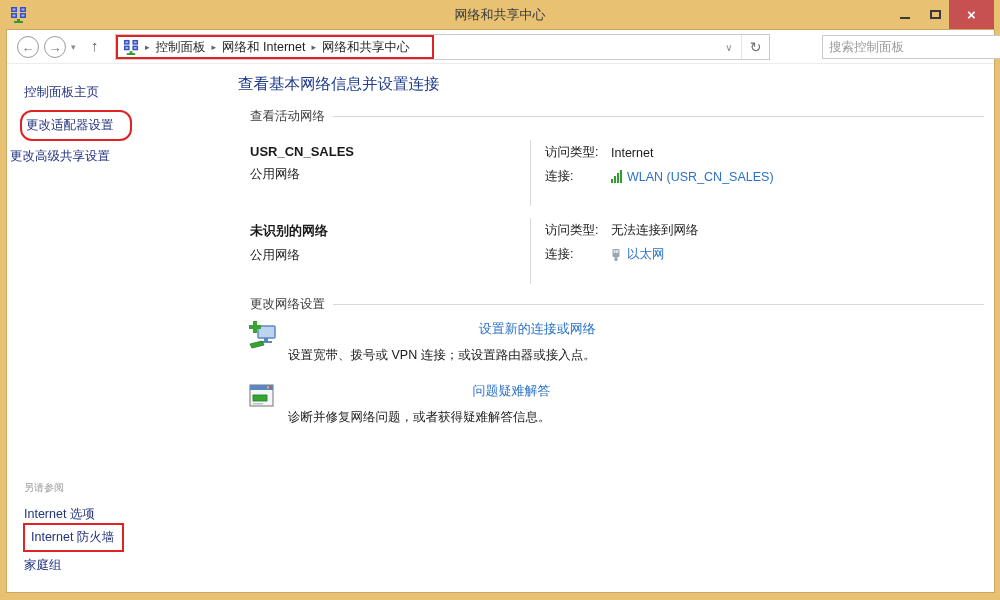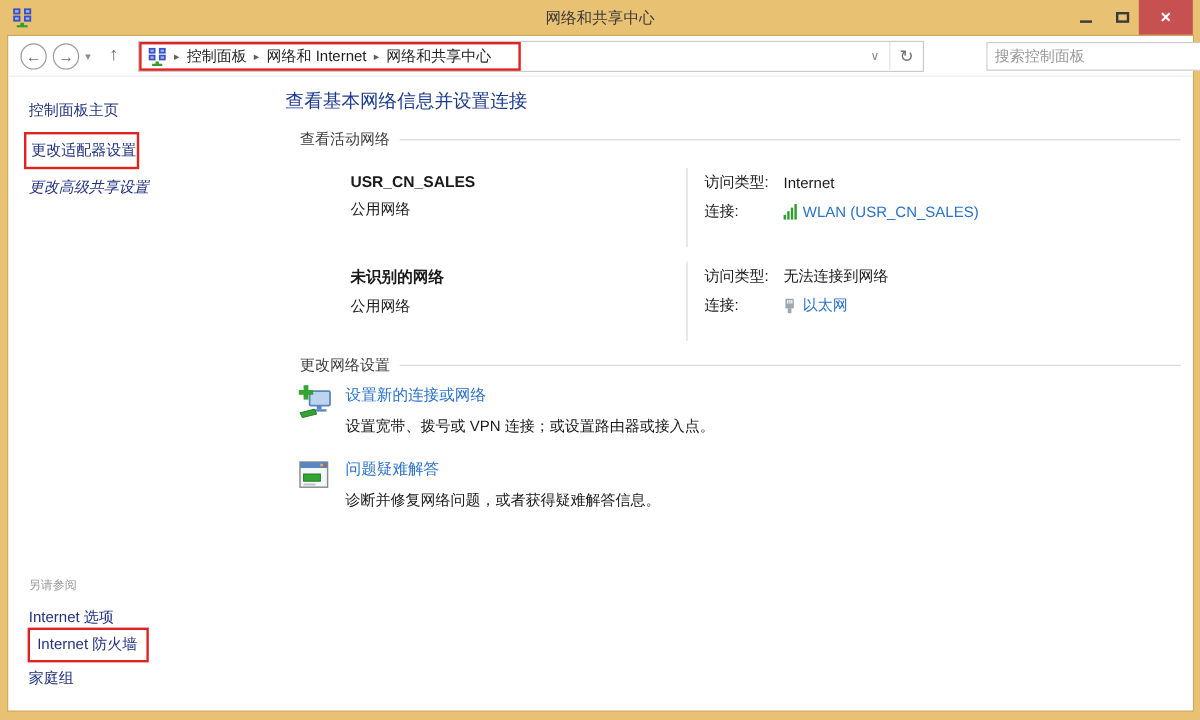--- a/index.html
+++ b/index.html
@@ -51,34 +51,34 @@
   .side-item { position:absolute; font-size:12.5px; color:#21327f; white-space:nowrap; cursor:pointer; }
   .annot { border:2px solid #e02222; }
   .side-see-also { position:absolute; font-size:10px; color:#9b9b9b; }
 
   .main { position:absolute; left:223px; top:0; right:0; height:100%; }
   .page-heading { position:absolute; left:8px; top:10px; font-size:15.5px; color:#1e3c8c; }
   .sect-row { position:absolute; left:20px; right:10px; display:flex; align-items:center; }
   .sect-label { font-size:12.5px; color:#3c3c3c; white-space:nowrap; }
   .sect-line { flex:1; border-top:1px solid #d8d8d8; margin-left:8px; }
 
-  .net-row { position:absolute; left:20px; right:24px; display:flex;margin-left:42px; }
+  .net-row { position:absolute; left:20px; right:24px; display:flex; }
   .net-left { width:280px; padding-top:4px; }
   .net-name { font-size:13px; font-weight:bold; color:#1a1a1a; margin-bottom:7px; }
   .net-cat { font-size:12.5px; color:#1a1a1a; }
   .net-right { flex:1; border-left:1px solid #d9d9d9; padding:4px 0 14px 14px; }
   .net-line { display:flex; align-items:center; margin-bottom:7px; }
   .net-label { width:66px; font-size:12.5px; color:#1a1a1a; }
   .net-value { font-size:12.5px; color:#1a1a1a; }
   .net-link { font-size:12.5px; color:#2b72c8; cursor:pointer; }
   .wifi-bars { display:inline-flex; align-items:flex-end; gap:1px; margin-right:5px; height:13px; }
   .wifi-bars span { width:2px; background:#2f9e2f; display:inline-block; }
 
   .task { position:absolute; left:17px; right:10px; display:flex; }
-  .task-text { margin-left:11px; }
+  .task-text { margin-left:11px;text-align:right; }
   .task-link { font-size:13px; color:#2b72c8; cursor:pointer; }
   .task-desc { font-size:12.5px; color:#1a1a1a; margin-top:9px; }
 </style>
 </head>
 <body>
 
 <div class="window">
 
   <div class="titlebar">
     <svg class="appicon" viewBox="0 0 17 17">
@@ -145,22 +145,22 @@
               <line x1="8.2" y1="8.2" x2="12" y2="12" stroke="#6e6e6e" stroke-width="1.3"></line>
             </svg>
         </div>
       </div>
     </div>
 
     <div class="content">
 
       <div class="sidebar">
         <div class="side-item" style="left:17px; top:20px;">控制面板主页</div>
-        <div class="side-item annot" style="left:13px; top:46px; padding:5px 0 5px 4px;">更改适配器设置</div>
-        <div class="side-item" style="left:17px; top:84px;font-style:italic;">更改高级共享设置</div>
+        <div class="side-item annot" style="left:13px; top:46px; padding:5px 16px 5px 4px;border-radius:12px;">更改适配器设置</div>
+        <div class="side-item" style="left:3px; top:84px;">更改高级共享设置</div>
 
         <div class="side-see-also" style="left:17px; top:417px;">另请参阅</div>
         <div class="side-item" style="left:17px; top:442px;">Internet 选项</div>
         <div class="side-item annot" style="left:16px; top:459px; padding:4px 8px 4px 6px;">Internet 防火墙</div>
         <div class="side-item" style="left:17px; top:493px;">家庭组</div>
       </div>
 
       <div class="main">
         <div class="page-heading">查看基本网络信息并设置连接</div>
 

